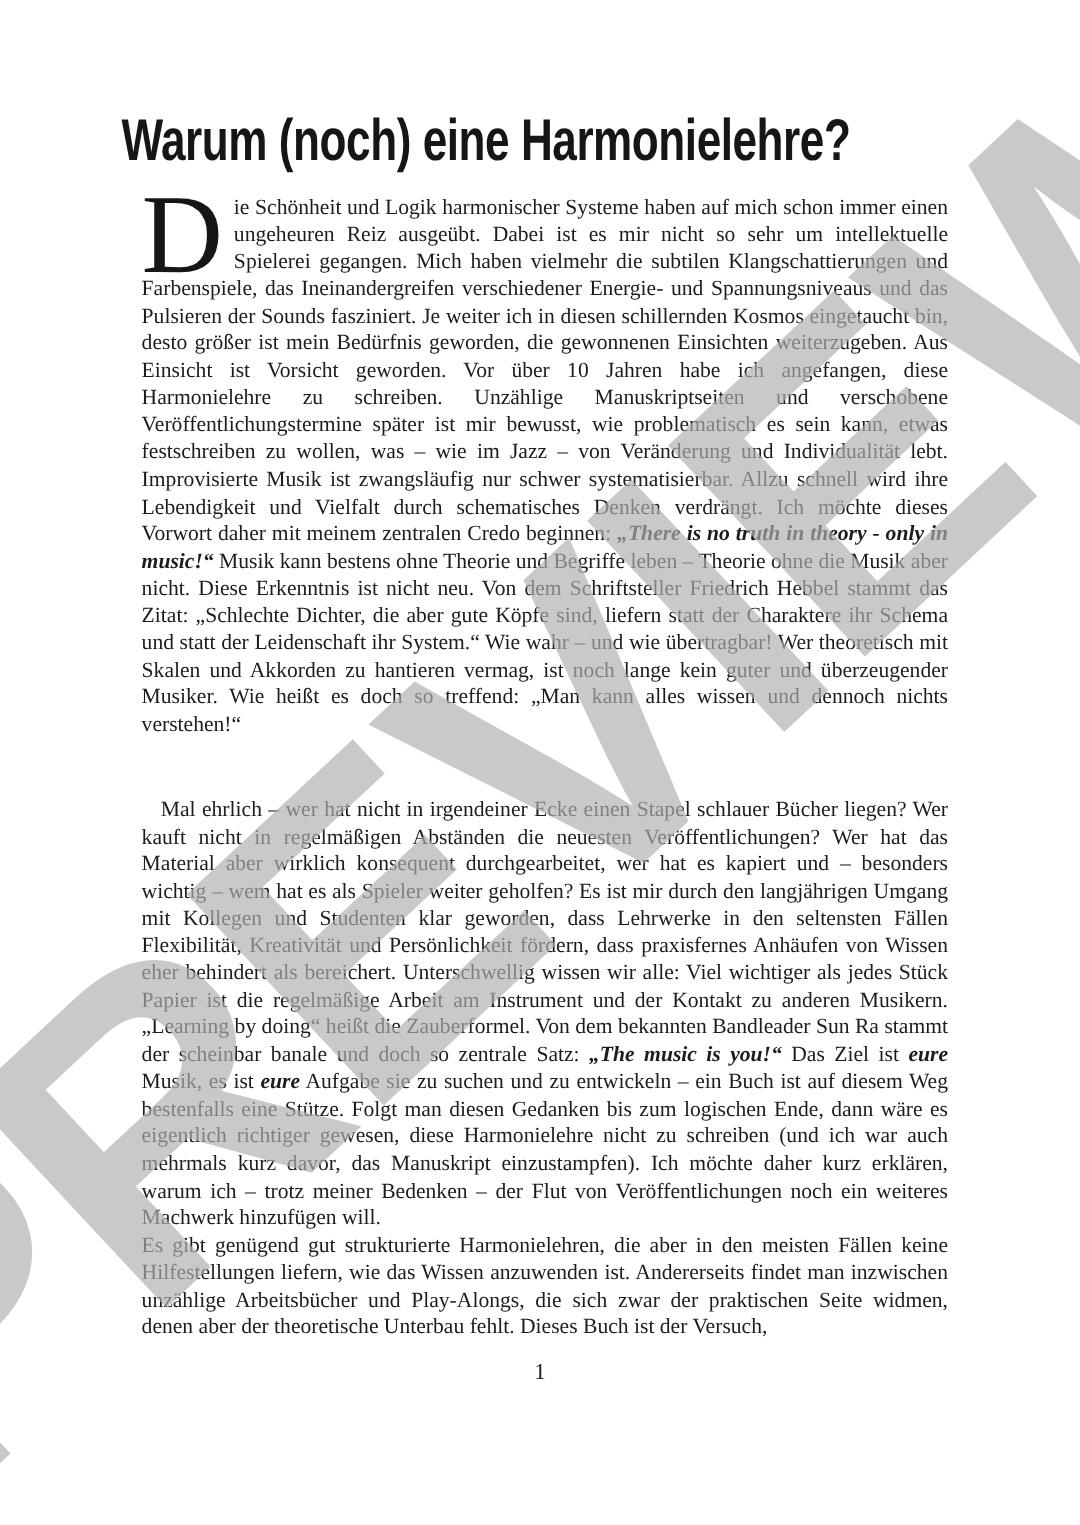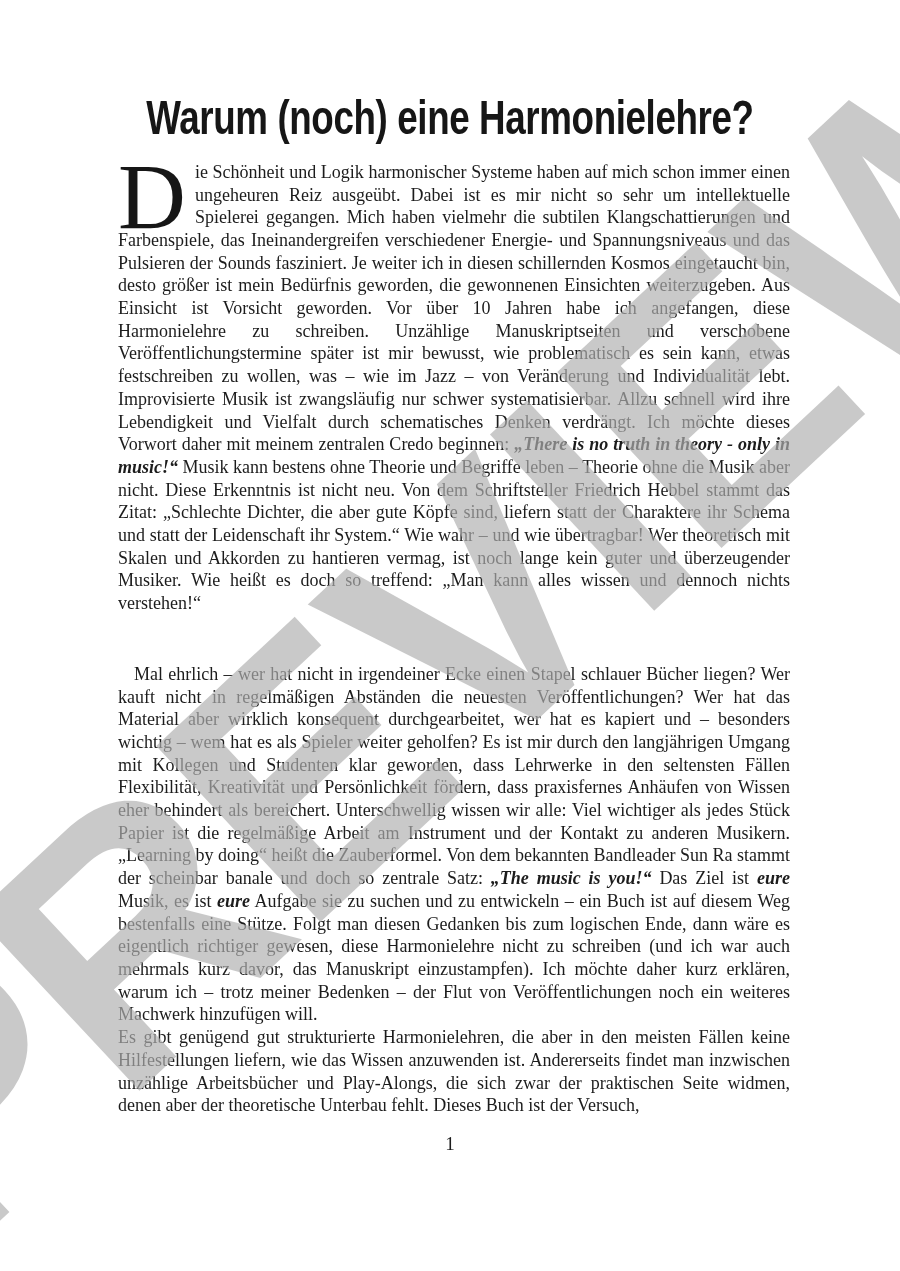--- a/index.html
+++ b/index.html
@@ -32,21 +32,21 @@
     color: rgba(176,176,176,0.68);
     transform: rotate(-43deg);
   }
 
   
   .content { position: absolute; inset: 0; z-index: 1; }
 
   .doc-title {
     margin: 0;
     padding-top: 88px;
-    text-align: center;
+    text-align: left;
     font-family: "Liberation Sans", "DejaVu Sans", sans-serif;
     font-weight: bold;
     font-size: 49px;
     line-height: 1.2;
     color: #161616;
   }
   .doc-title .squeeze {
     display: inline-block;
     transform: scaleX(0.75);
     transform-origin: center;

